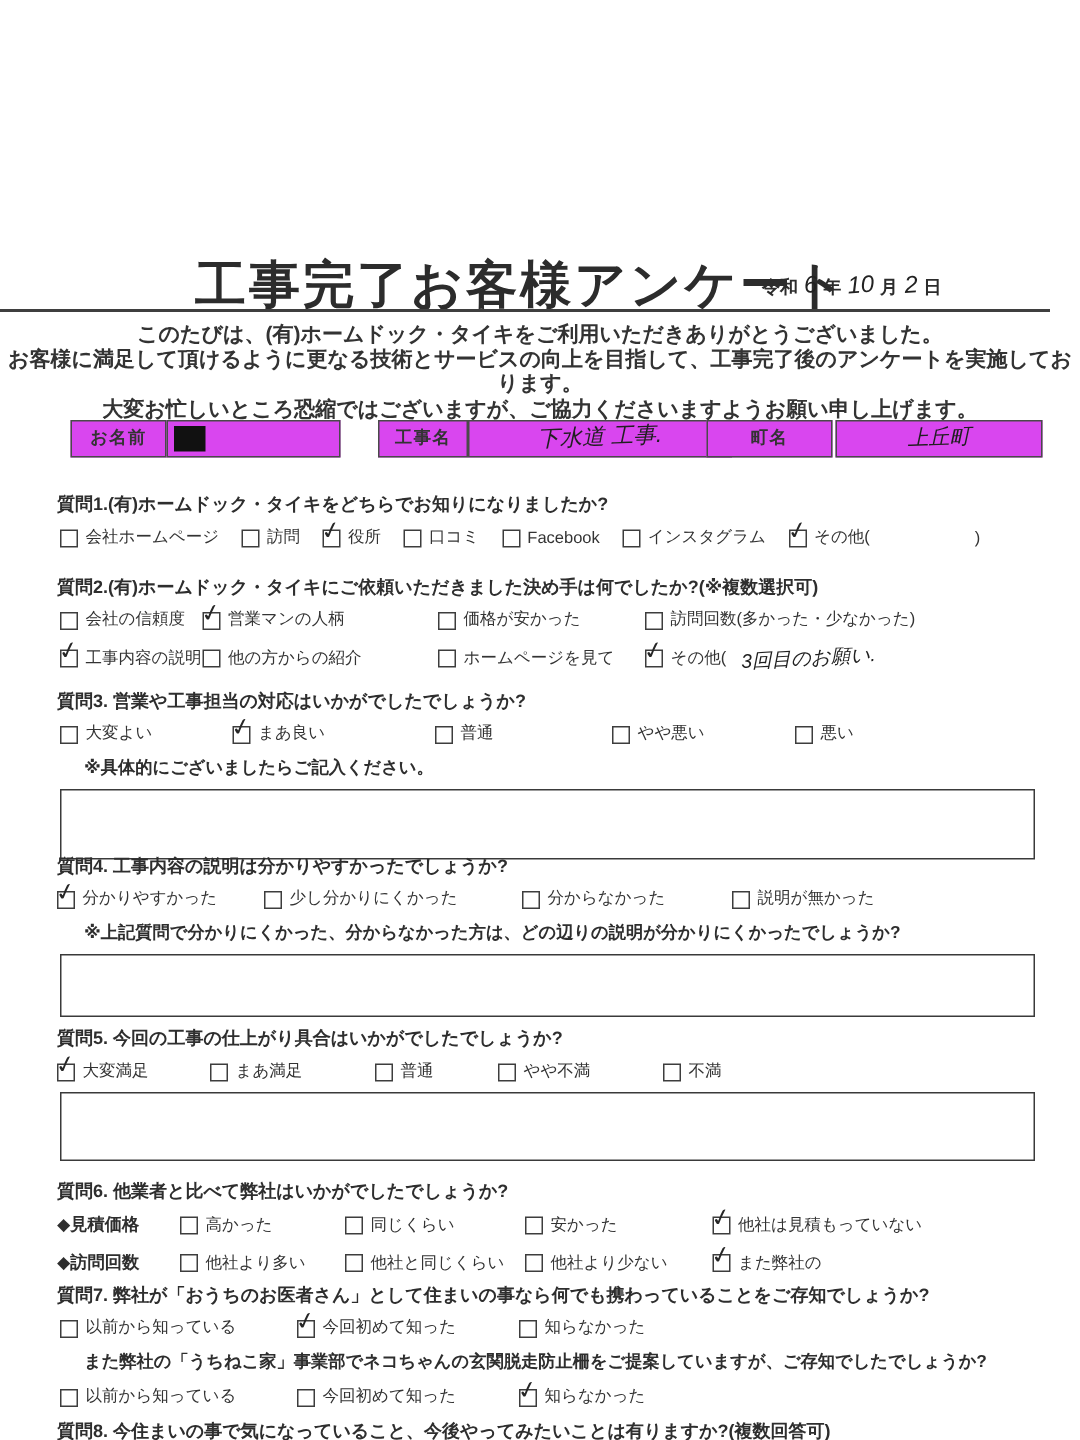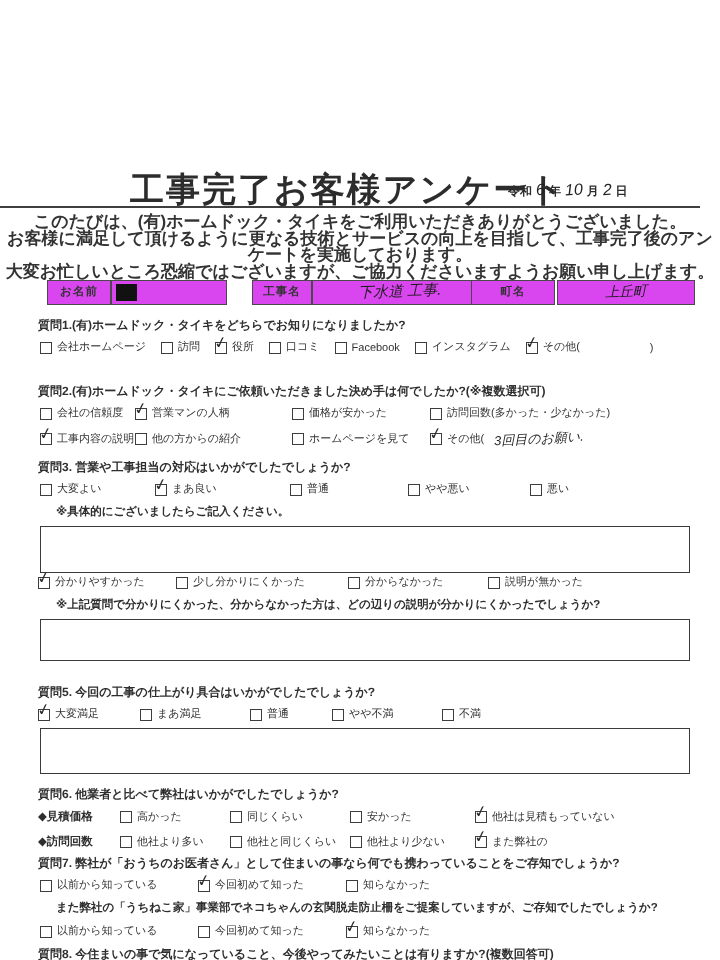--- a/index.html
+++ b/index.html
@@ -13,21 +13,21 @@
   .title-row{position:absolute;left:0;top:168px;width:720px;}
   .doc-title{
     position:absolute;left:130px;top:0;
     font-size:34px;font-weight:bold;letter-spacing:2px;color:#2c2c2c;
     white-space:nowrap;
   }
   .date-line{position:absolute;left:508px;top:14px;white-space:nowrap;font-weight:bold;font-size:12px;color:#2c2c2c;}
   .hwd{display:inline-block;font-style:italic;font-weight:normal;font-size:16px;color:#222;transform:rotate(-4deg);margin:0 4px;}
   .rule{position:absolute;left:0;top:206px;width:700px;height:2px;background:#3f3f3f;}
   .intro{position:absolute;left:0;top:214px;width:720px;text-align:center;
-    font-size:17px;font-weight:bold;line-height:16.5px;color:#333;}
+    font-size:14px;font-weight:bold;line-height:16.5px;color:#333;}
   
   .info-row{position:absolute;left:0;top:280px;height:28px;width:720px;font-size:12px;font-weight:bold;}
   .cell{position:absolute;top:0;height:25px;border:1.4px solid #4a4a4a;box-sizing:border-box;
     display:flex;align-items:center;justify-content:center;background:#d946ef;}
   .cell.lbl{font-size:11.5px;letter-spacing:1px;}
   .redact{display:inline-block;width:21px;height:17px;background:#111;position:absolute;left:4px;top:3px;}
   .hw{font-style:italic;font-weight:normal;color:#1f1f1f;transform:rotate(-2deg);}
   
   .q{position:absolute;left:0;width:720px;}
   .qh{font-weight:bold;font-size:12px;color:#2e2e2e;margin:0 0 0 38px;white-space:nowrap;}
@@ -72,21 +72,21 @@
     <div class="cell lbl" style="left:252px;width:60px;">工事名</div>
     <div class="cell" style="left:312px;width:176px;">
         <span class="hw" style="font-size:15px;">下水道 工事.</span>
       </div>
     <div class="cell lbl" style="left:471px;width:84px;">町名</div>
     <div class="cell" style="left:557px;width:138px;">
         <span class="hw" style="font-size:14px;">上丘町</span>
       </div>
   </div>
 
-  <div class="q" style="top:317px;">
+  <div class="q" style="top:328px;">
     <div class="qh">質問1.(有)ホームドック・タイキをどちらでお知りになりましたか?</div>
     <div class="optrow" style="gap:15px;">
       <span class="opt">
           <span class="cb"></span>
           <span>会社ホームページ</span>
         </span>
       <span class="opt">
           <span class="cb"></span>
           <span>訪問</span>
         </span>
@@ -177,20 +177,21 @@
       <span class="opt">
           <span class="cb"></span>
           <span>悪い</span>
         </span>
     </div>
     <div class="note">※具体的にございましたらご記入ください。</div>
     <div class="cbox" style="height:47px;"></div>
   </div>
 
   <div class="q" style="top:569px;">
+    <div class="qh">質問4. 工事内容の説明は分かりやすかったでしょうか?</div>
     <div class="optgrid" style="grid-template-columns:138px 172px 140px auto;margin-left:38px;">
       <span class="opt">
           <span class="cb on"></span>
           <span>分かりやすかった</span>
         </span>
       <span class="opt">
           <span class="cb"></span>
           <span>少し分かりにくかった</span>
         </span>
       <span class="opt">

